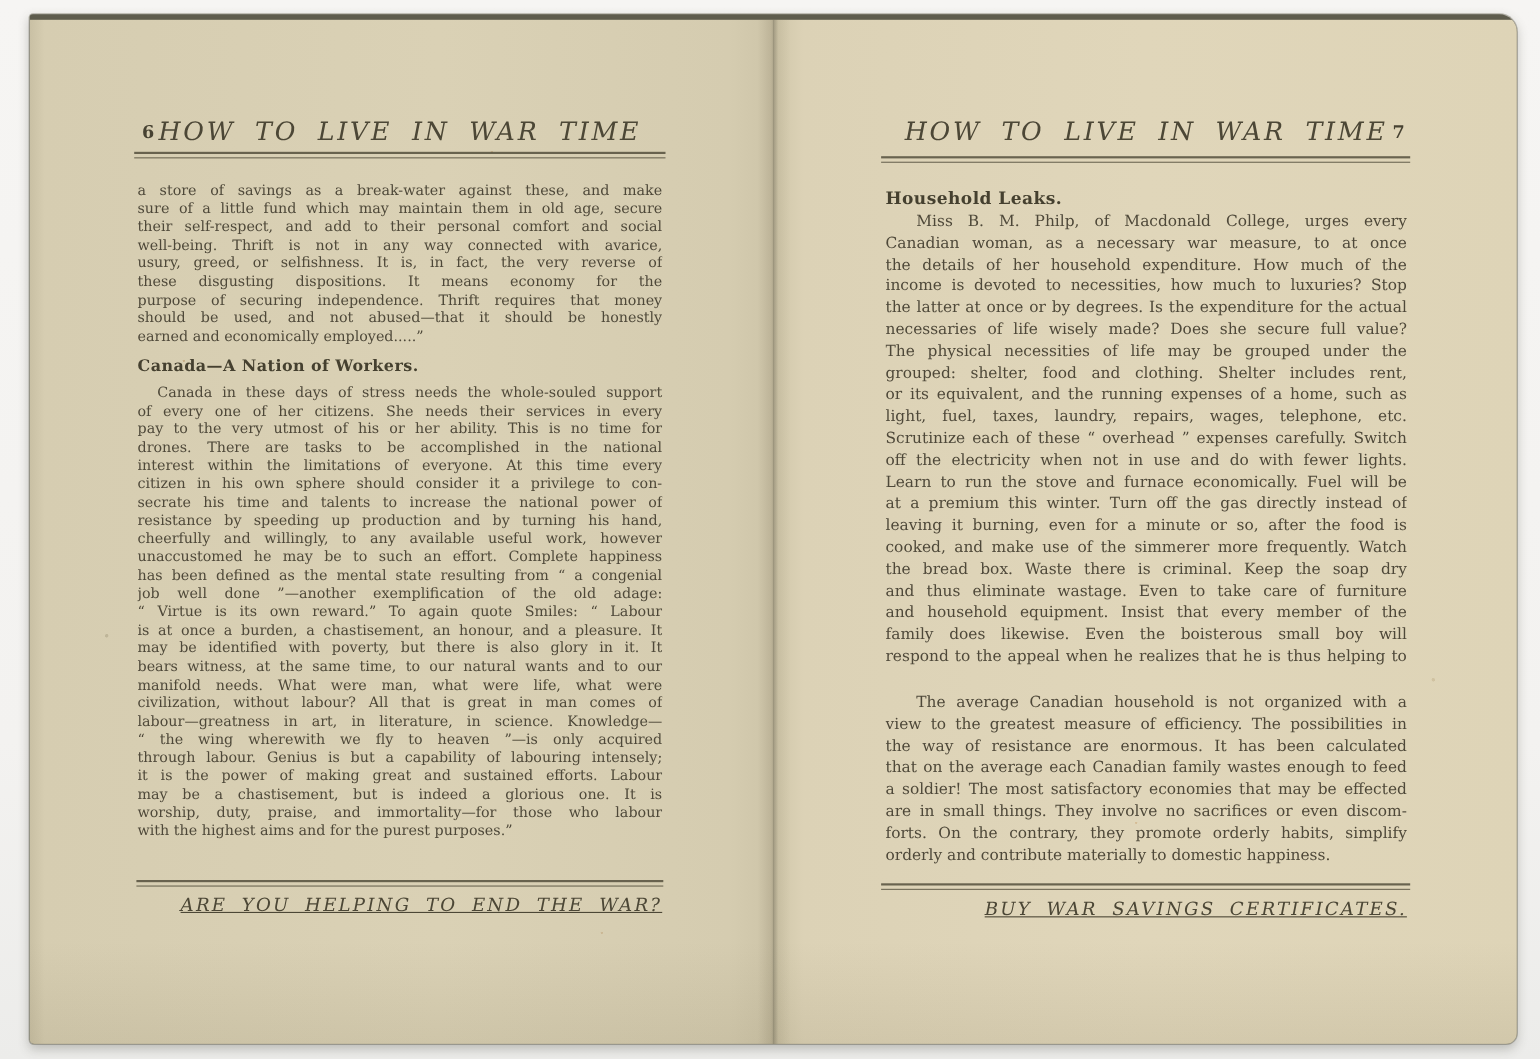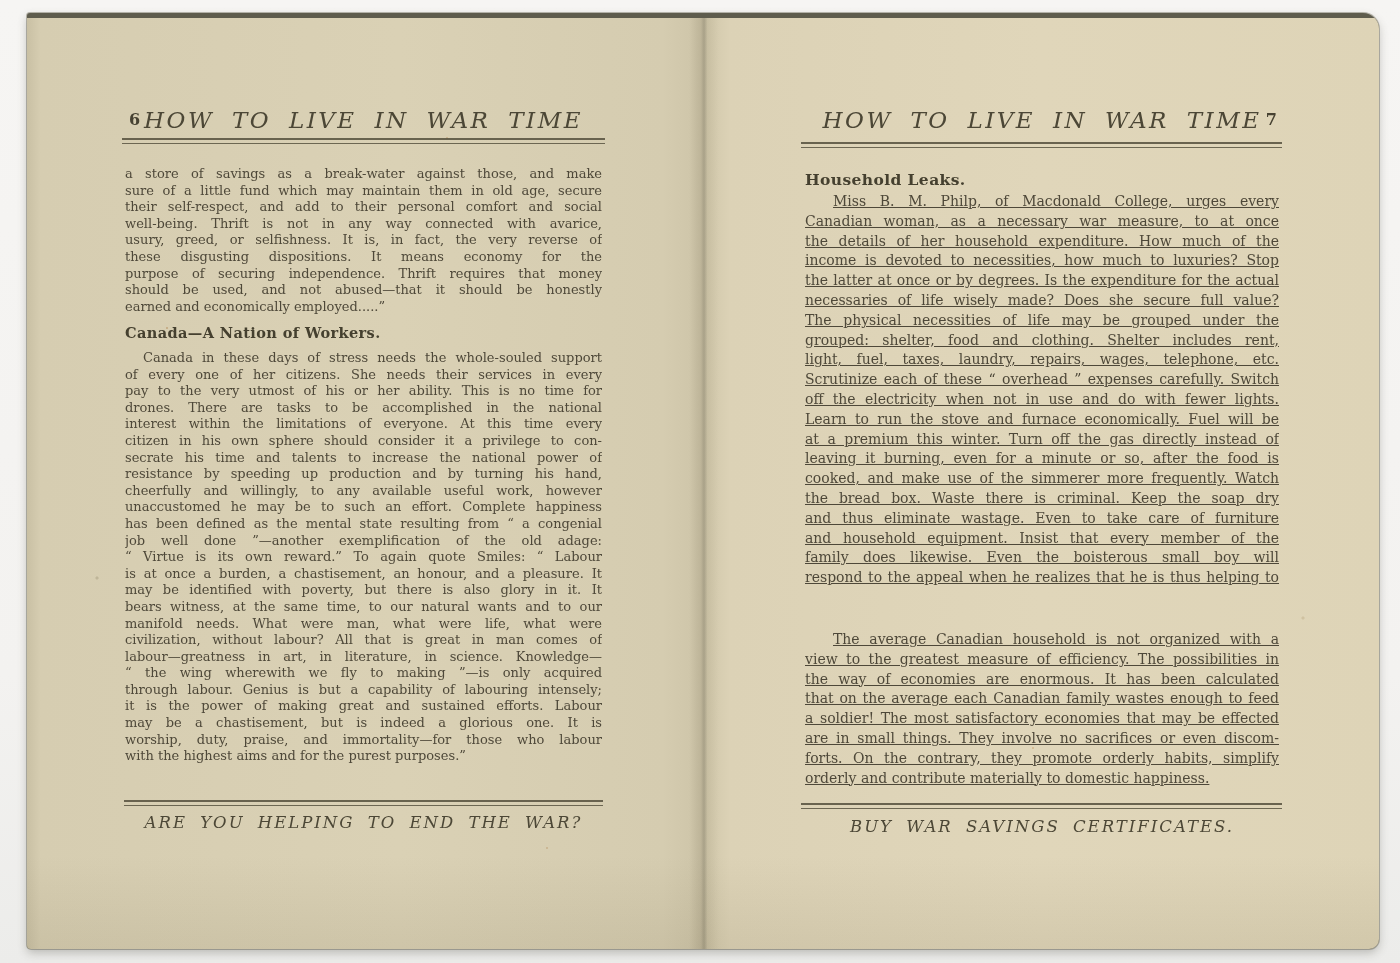--- a/index.html
+++ b/index.html
@@ -94,21 +94,21 @@
   .col-left  .header-rule { top: 125px; left: -3px; width: 483px; }
   .col-right .header-rule { top: 129px; left: -4px; width: 481px; }
   .col-left  .footer-rule { top: 787px; left: -1px; width: 479px; }
   .col-right .footer-rule { top: 790px; left: -4px; width: 481px; }
 
   .bodytext {
     position: absolute; left: 0; right: 0;
     text-align: justify;
   }
   .col-left  .bodytext { --lh: 16.6px; font-size: 13px;  line-height: 16.6px; }
-  .col-right .bodytext { --lh: 19.8px; font-size: 14px;  line-height: 19.8px; text-decoration: underline; }
+  .col-right .bodytext { --lh: 19.8px; font-size: 14px;  line-height: 19.8px; }
   .col-left  .para-1 { top: 153px; }
   .col-left  .para-2 { top: 337px; }
   .col-right .para-1 { top: 179px; }
   .col-right .para-2 { top: 617px; }
 
   .tline {
     height: var(--lh);
     overflow: hidden;
     text-align: justify;
     text-align-last: justify;
@@ -120,24 +120,24 @@
   .section-heading {
     position: absolute; left: 0; right: 0;
     font-weight: bold; color: #45402f;
     white-space: nowrap;
   }
   .col-left  .section-heading { top: 311px; font-size: 14.5px; line-height: 18px; letter-spacing: 0.4px; }
   .col-right .section-heading { top: 157px; font-size: 15.5px; line-height: 19px; letter-spacing: 0.4px; }
 
   .footer-slogan {
     position: absolute; left: 0; right: 0;
-    text-align: center;
+    text-align: right;
     font-style: italic; font-size: 16.5px; line-height: 22px;
     letter-spacing: 2px; word-spacing: 6px;
-    color: #4c4736; white-space: nowrap;
+    color: #4c4736; white-space: nowrap; text-decoration: underline;
   }
   .col-left  .footer-slogan { top: 799px; }
   .col-right .footer-slogan { top: 803px; }
 </style>
 </head>
 <body>
 
 <div class="scan">
   <div class="booklet">
 
@@ -146,21 +146,21 @@
     <div class="gutter"></div>
 
     <div class="col col-left">
       <div class="running-header">
         <span class="page-num left-num">6</span>
         <span class="running-title">HOW TO LIVE IN WAR TIME</span>
       </div>
       <div class="rule header-rule"></div>
 
       <div class="bodytext para-1">
-          <div class="tline">a store of savings as a break-water against those, and make</div>
+          <div class="tline">a store of savings as a break-water against these, and make</div>
           <div class="tline">sure of a little fund which may maintain them in old age, secure</div>
           <div class="tline">their self-respect, and add to their personal comfort and social</div>
           <div class="tline">well-being. Thrift is not in any way connected with avarice,</div>
           <div class="tline">usury, greed, or selfishness. It is, in fact, the very reverse of</div>
           <div class="tline">these disgusting dispositions. It means economy for the</div>
           <div class="tline">purpose of securing independence. Thrift requires that money</div>
           <div class="tline">should be used, and not abused—that it should be honestly</div>
           <div class="tline last">earned and economically employed.....”</div>
         </div>
 
@@ -179,21 +179,21 @@
           <div class="tline">unaccustomed he may be to such an effort. Complete happiness</div>
           <div class="tline">has been defined as the mental state resulting from “ a congenial</div>
           <div class="tline">job well done ”—another exemplification of the old adage:</div>
           <div class="tline">“ Virtue is its own reward.” To again quote Smiles: “ Labour</div>
           <div class="tline">is at once a burden, a chastisement, an honour, and a pleasure. It</div>
           <div class="tline">may be identified with poverty, but there is also glory in it. It</div>
           <div class="tline">bears witness, at the same time, to our natural wants and to our</div>
           <div class="tline">manifold needs. What were man, what were life, what were</div>
           <div class="tline">civilization, without labour? All that is great in man comes of</div>
           <div class="tline">labour—greatness in art, in literature, in science. Knowledge—</div>
-          <div class="tline">“ the wing wherewith we fly to making ”—is only acquired</div>
+          <div class="tline">“ the wing wherewith we fly to heaven ”—is only acquired</div>
           <div class="tline">through labour. Genius is but a capability of labouring intensely;</div>
           <div class="tline">it is the power of making great and sustained efforts. Labour</div>
           <div class="tline">may be a chastisement, but is indeed a glorious one. It is</div>
           <div class="tline">worship, duty, praise, and immortality—for those who labour</div>
           <div class="tline last">with the highest aims and for the purest purposes.”</div>
         </div>
 
       <div class="rule footer-rule"></div>
       <div class="footer-slogan">ARE YOU HELPING TO END THE WAR?</div>
     </div>
@@ -209,38 +209,39 @@
 
       <div class="bodytext para-1 indent-md">
           <div class="tline">Miss B. M. Philp, of Macdonald College, urges every</div>
           <div class="tline">Canadian woman, as a necessary war measure, to at once examine</div>
           <div class="tline">the details of her household expenditure. How much of the</div>
           <div class="tline">income is devoted to necessities, how much to luxuries? Stop</div>
           <div class="tline">the latter at once or by degrees. Is the expenditure for the actual</div>
           <div class="tline">necessaries of life wisely made? Does she secure full value?</div>
           <div class="tline">The physical necessities of life may be grouped under the</div>
           <div class="tline">grouped: shelter, food and clothing. Shelter includes rent,</div>
+          <div class="tline">or its equivalent, and the running expenses of a home, such as</div>
           <div class="tline">light, fuel, taxes, laundry, repairs, wages, telephone, etc.</div>
           <div class="tline">Scrutinize each of these “ overhead ” expenses carefully. Switch</div>
           <div class="tline">off the electricity when not in use and do with fewer lights.</div>
           <div class="tline">Learn to run the stove and furnace economically. Fuel will be</div>
           <div class="tline">at a premium this winter. Turn off the gas directly instead of</div>
           <div class="tline">leaving it burning, even for a minute or so, after the food is</div>
           <div class="tline">cooked, and make use of the simmerer more frequently. Watch</div>
           <div class="tline">the bread box. Waste there is criminal. Keep the soap dry</div>
           <div class="tline">and thus eliminate wastage. Even to take care of furniture</div>
           <div class="tline">and household equipment. Insist that every member of the</div>
           <div class="tline">family does likewise. Even the boisterous small boy will</div>
           <div class="tline">respond to the appeal when he realizes that he is thus helping to</div>
         </div>
 
       <div class="bodytext para-2 indent-md">
           <div class="tline">The average Canadian household is not organized with a</div>
           <div class="tline">view to the greatest measure of efficiency. The possibilities in</div>
-          <div class="tline">the way of economies are enormous. It has been calculated</div>
+          <div class="tline">the way of resistance are enormous. It has been calculated</div>
           <div class="tline">that on the average each Canadian family wastes enough to feed</div>
           <div class="tline">a soldier! The most satisfactory economies that may be effected</div>
           <div class="tline">are in small things. They involve no sacrifices or even discom-</div>
           <div class="tline">forts. On the contrary, they promote orderly habits, simplify</div>
           <div class="tline last">orderly and contribute materially to domestic happiness.</div>
         </div>
 
       <div class="rule footer-rule"></div>
       <div class="footer-slogan">BUY WAR SAVINGS CERTIFICATES.</div>
     </div>

